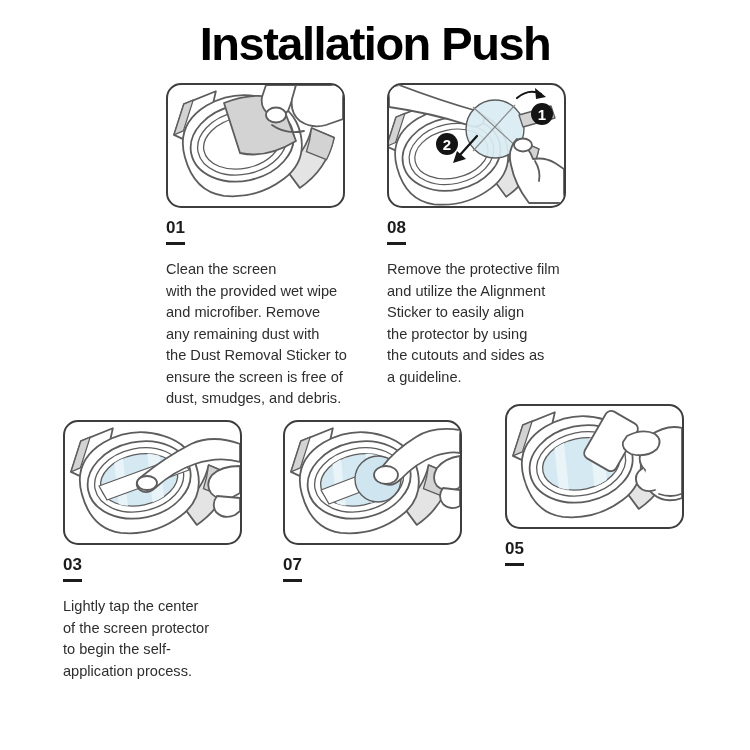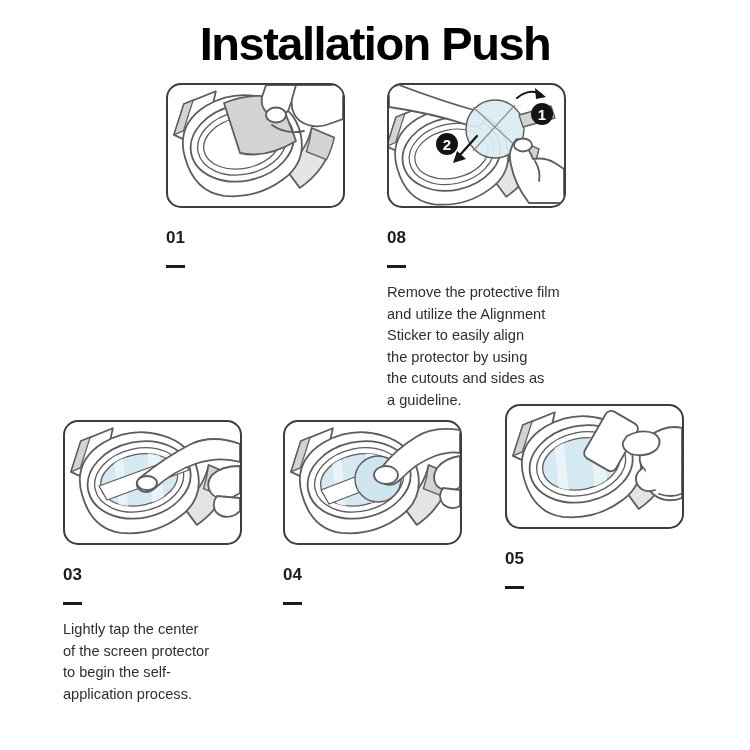--- a/index.html
+++ b/index.html
@@ -16,22 +16,22 @@
   #step-02{left:387px;top:83px;width:179px;}
   #step-03{left:63px; top:420px;width:179px;}
   #step-04{left:283px;top:420px;width:179px;}
   #step-05{left:505px;top:404px;width:179px;}
   .panel{
     width:175px;height:121px;border:2px solid #3d3d3d;border-radius:15px;
     background:#fff;overflow:hidden;
   }
   .panel svg{display:block;}
   .step-num{
-    display:inline-block;margin-top:21px;font-size:17px;font-weight:bold;
-    color:#1c1c1c;border-bottom:3px solid #1c1c1c;padding-bottom:19px;line-height:1;
+    display:inline-block;margin-top:11px;font-size:17px;font-weight:bold;
+    color:#1c1c1c;border-bottom:3px solid #1c1c1c;padding-bottom:6px;line-height:1;
   }
   .step-text{
     margin-top:14px;width:212px;font-size:14.6px;line-height:21.5px;
     color:#2e2e2e;white-space:pre-line;
   }
   .art{stroke:#5d5d5d;stroke-width:1.8;stroke-linejoin:round;stroke-linecap:round;fill:#ffffff;}
   .thin{stroke-width:1.3;}
   .nofill{fill:none;}
   .grayfill{fill:#e4e4e4;}
   .darkgray{fill:#d3d3d3;}
@@ -69,20 +69,27 @@
       <path class="art darkgray" d="M56 18 Q86 6 112 14 L128 56 Q98 74 72 68 Z"></path>
       <g>
         <path class="art" d="M98 0 L94 12 Q92 24 102 30 Q112 34 120 26 L126 10 L128 0 Z"></path>
         <path class="art" d="M128 0 L124 14 Q122 28 132 36 Q144 44 158 40 L175 34 L175 0 Z"></path>
         <ellipse class="art" cx="108" cy="30" rx="10" ry="7.5"></ellipse>
         <path class="art nofill" d="M104 40 Q118 50 136 46"></path>
       </g>
     </svg>
   </div>
   <div class="step-num">01</div>
+  <div class="step-text">Clean the screen
+with the provided wet wipe
+and microfiber. Remove
+any remaining dust with
+the Dust Removal Sticker to
+ensure the screen is free of
+dust, smudges, and debris.</div>
 </div>
 
 <div class="step" id="step-02">
   <div class="panel">
     <svg width="175" height="121" viewBox="0 0 175 121">
       <g transform="translate(-8,14) scale(0.95)">
         <g transform="rotate(-12 74 62)">
           <path class="art" d="M10 36 L26 8 L60 2 L50 24 Q28 26 18 42 Z"></path>
           <path class="art darkgray thin" d="M10 36 L26 8 L36 6 L20 34 Z"></path>
           <path class="art grayfill" d="M112 92 Q136 80 146 58 L166 72 Q152 102 122 114 Z"></path>
@@ -189,21 +196,21 @@
       <path class="art thin" d="M36 68 L104 42 L112 56 L44 82 Z"></path>
       <circle cx="93" cy="57" r="23" fill="#cfe6f0" stroke="#5d5d5d" stroke-width="1.4"></circle>
       <g>
         <path class="art" d="M175 8 Q148 4 131 15 Q110 28 97 45 Q90 54 98 61 Q107 66 116 57 Q131 41 150 34 Q165 29 175 31 Z"></path>
         <ellipse class="art" cx="101" cy="53" rx="12" ry="9"></ellipse>
         <path class="art" d="M175 34 Q160 36 152 46 Q146 56 152 64 Q162 72 174 66 L175 64 Z"></path>
         <path class="art" d="M158 66 Q152 74 158 82 Q166 89 175 84 L175 68 Z"></path>
       </g>
     </svg>
   </div>
-  <div class="step-num">04</div>
+  <div class="step-num">07</div>
 </div>
 
 <div class="step" id="step-05">
   <div class="panel">
     <svg width="175" height="121" viewBox="0 0 175 121">
       <defs>
           <clipPath id="scr5">
             <ellipse cx="75" cy="58" rx="39" ry="25.5"></ellipse>
           </clipPath>
         </defs>

